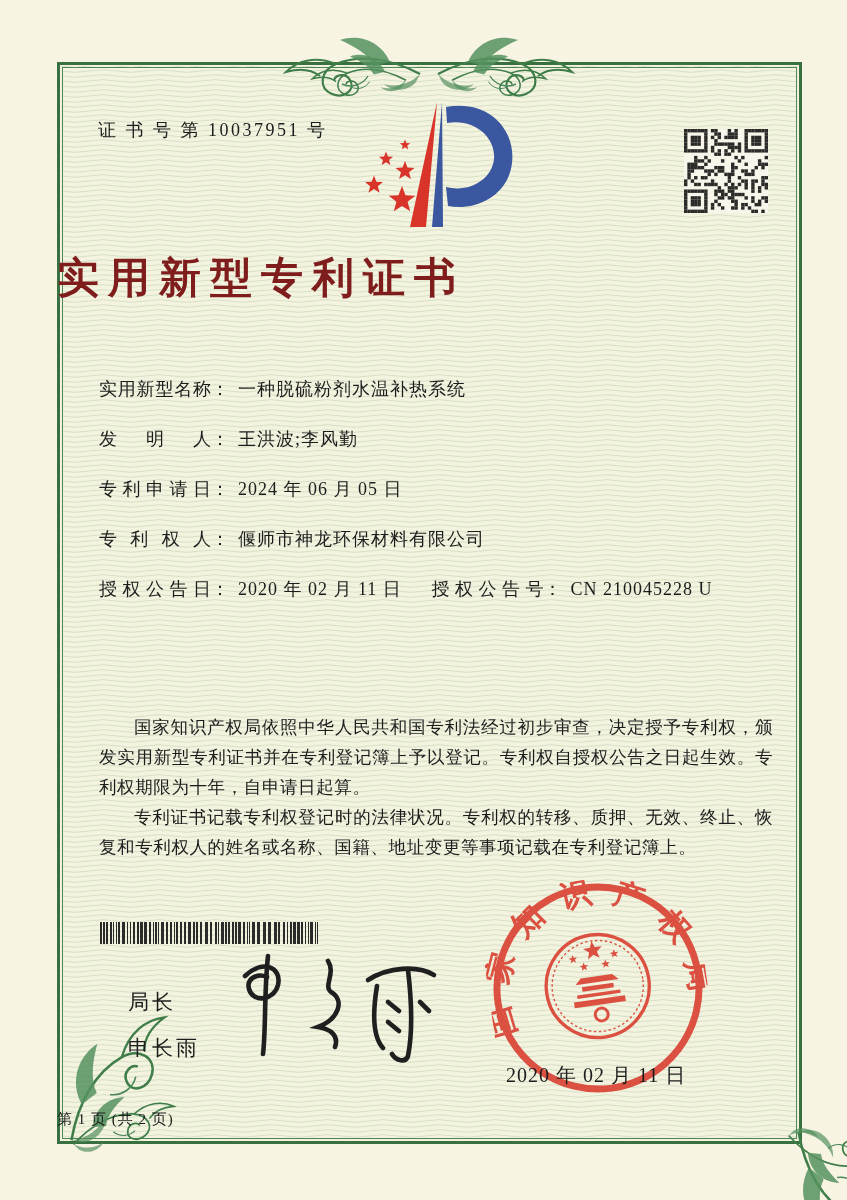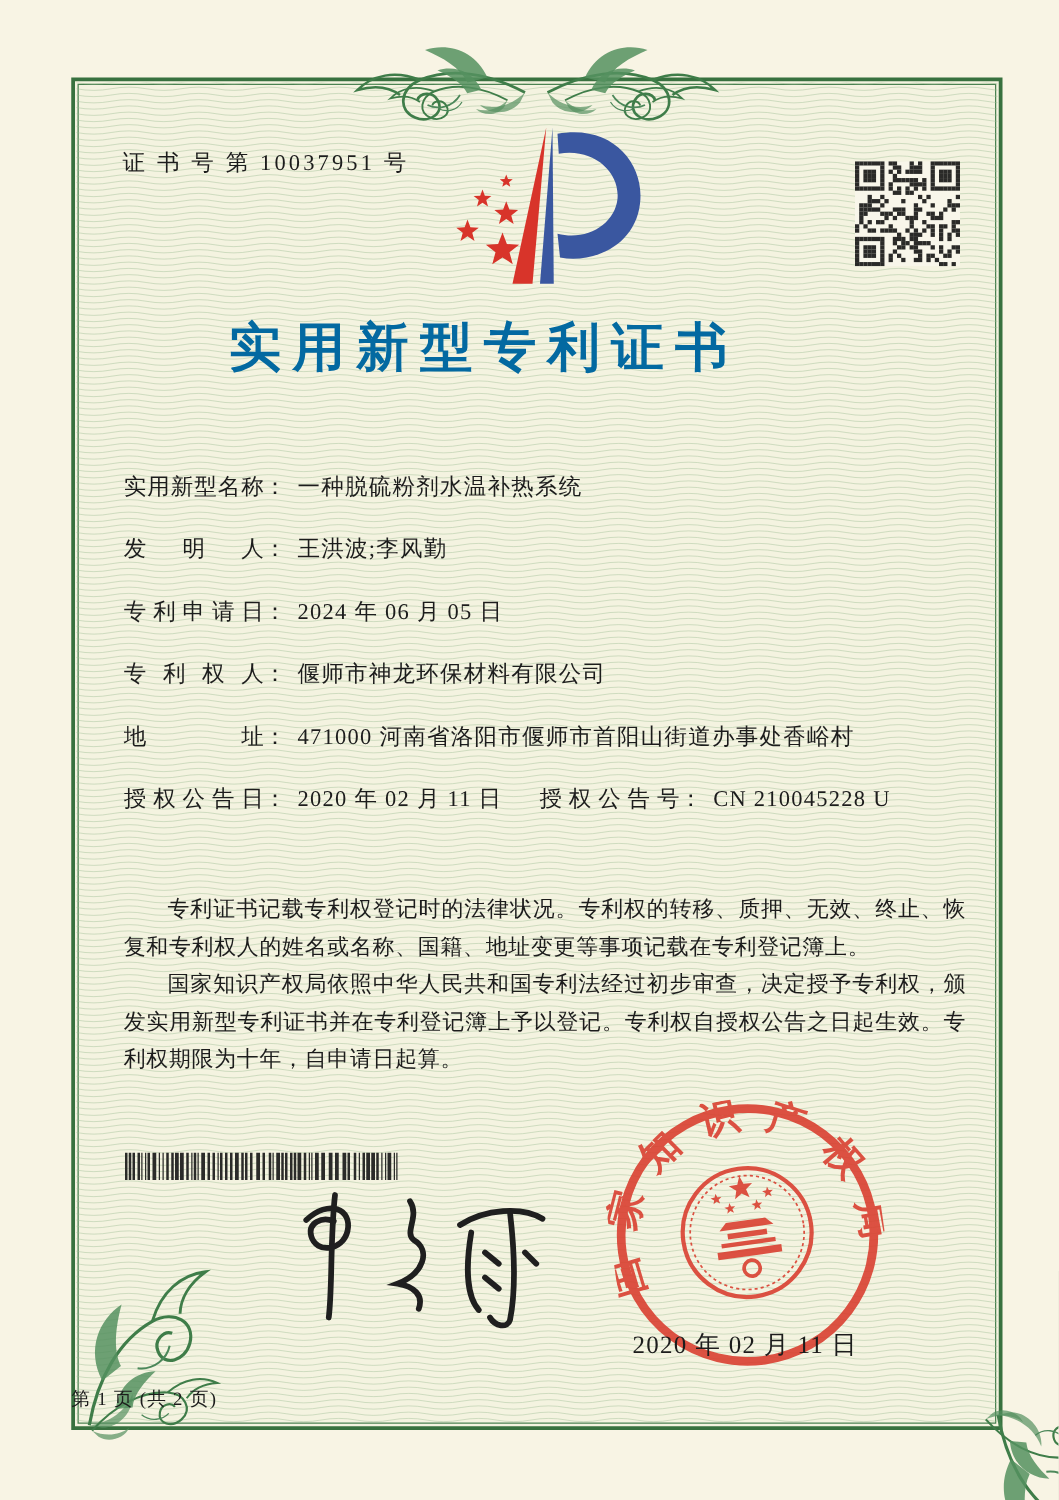--- a/index.html
+++ b/index.html
@@ -7,22 +7,22 @@
         background:#f8f4e4;font-family:"Liberation Serif","DejaVu Serif",serif;color:#1c1c1c;}
   
   .frame{position:absolute;left:57px;top:62px;width:745px;height:1082px;
          border:3px solid #38713f;background:#f4f3e0;box-sizing:border-box;}
   .frame-inner{position:absolute;inset:2px;border:1px solid #4b8352;}
   #deco-svg{position:absolute;left:0;top:0;width:847px;height:1200px;pointer-events:none;}
   .content{position:absolute;left:0;top:0;width:847px;height:1200px;}
   .certno{position:absolute;left:98px;top:118px;font-size:18px;letter-spacing:2.5px;}
   .logo{position:absolute;left:342px;top:96px;width:180px;height:142px;}
   .qr{position:absolute;left:684px;top:129px;width:84px;height:84px;}
-  .title{position:absolute;left:57px;top:250px;width:660px;text-align:center;
-         font-size:42px;font-weight:700;letter-spacing:9px;color:#0369a1;}
+  .title{position:absolute;left:57px;top:250px;width:660px;
+         font-size:42px;font-weight:700;letter-spacing:9px;color:#7f1d1d;}
   .fields{position:absolute;left:99px;top:376px;width:672px;font-size:18px;}
   .frow{line-height:26px;margin-bottom:24px;white-space:nowrap;}
   .flabel{display:inline-block;width:112px;text-align:justify;text-align-last:justify;vertical-align:top;}
   .fvalue{margin-left:9px;letter-spacing:1px;}
   .fitem-first{display:inline-block;width:328px;}
   .paras{position:absolute;left:99px;top:712px;width:674px;font-size:17.5px;line-height:30px;
          letter-spacing:.6px;text-align:justify;}
   .paras p{margin:0;text-indent:2em;}
   .barcode{position:absolute;left:100px;top:922px;width:222px;height:22px;}
   .signer{position:absolute;left:128px;top:979px;font-size:21px;letter-spacing:3px;line-height:46px;}
@@ -380,35 +380,32 @@
       <div class="frow">
         <span class="flabel">发明人</span><span>：</span><span class="fvalue">王洪波;李风勤</span>
       </div>
       <div class="frow">
         <span class="flabel">专利申请日</span><span>：</span><span class="fvalue">2024 年 06 月 05 日</span>
       </div>
       <div class="frow">
         <span class="flabel">专利权人</span><span>：</span><span class="fvalue">偃师市神龙环保材料有限公司</span>
       </div>
       <div class="frow">
-        <span class="flabel">地址</span><span>：</span><span class="fvalue">471000 河南省洛阳市偃师市首阳山街道办事处香峪村</span>
-      </div>
-      <div class="frow">
         <span class="fitem-first">
           <span class="flabel">授权公告日</span><span>：</span><span class="fvalue">2020 年 02 月 11 日</span>
         </span>
         <span>
           <span class="flabel">授权公告号</span><span>：</span><span class="fvalue">CN 210045228 U</span>
         </span>
       </div>
     </div>
 
     <div class="paras">
+      <p>国家知识产权局依照中华人民共和国专利法经过初步审查，决定授予专利权，颁发实用新型专利证书并在专利登记簿上予以登记。专利权自授权公告之日起生效。专利权期限为十年，自申请日起算。</p>
       <p>专利证书记载专利权登记时的法律状况。专利权的转移、质押、无效、终止、恢复和专利权人的姓名或名称、国籍、地址变更等事项记载在专利登记簿上。</p>
-      <p>国家知识产权局依照中华人民共和国专利法经过初步审查，决定授予专利权，颁发实用新型专利证书并在专利登记簿上予以登记。专利权自授权公告之日起生效。专利权期限为十年，自申请日起算。</p>
     </div>
 
     <svg class="barcode" viewBox="0 0 222 22">
       <g id="barcode-g" fill="#2b2b29">
           <rect x="0" y="0" width="2" height="22"></rect>
           <rect x="3" y="0" width="2" height="22"></rect>
           <rect x="6" y="0" width="2" height="22"></rect>
           <rect x="10" y="0" width="2" height="22"></rect>
           <rect x="13" y="0" width="1" height="22"></rect>
           <rect x="16" y="0" width="1" height="22"></rect>
@@ -461,20 +458,24 @@
           <rect x="197" y="0" width="3" height="22"></rect>
           <rect x="201" y="0" width="2" height="22"></rect>
           <rect x="205" y="0" width="1" height="22"></rect>
           <rect x="208" y="0" width="1" height="22"></rect>
           <rect x="210" y="0" width="3" height="22"></rect>
           <rect x="215" y="0" width="1" height="22"></rect>
           <rect x="217" y="0" width="1" height="22"></rect>
         </g>
     </svg>
 
+    <div class="signer">
+      <div>局长</div>
+      <div>申长雨</div>
+    </div>
 
     <svg class="signature" viewBox="0 0 228 120">
       <g fill="none" stroke="#1f1f1f" stroke-width="4.6" stroke-linecap="round">
         <path d="M40,12 C36,48 38,86 35,110"></path>
         <path d="M17,32 C35,15 54,23 50,41 C46,57 25,59 21,45 C18,34 30,29 39,33"></path>
         <path d="M100,17 C108,29 95,42 103,48 C117,56 111,75 90,83 C103,85 111,92 107,103"></path>
         <path d="M140,36 C160,23 190,21 206,31"></path>
         <path d="M149,42 C144,72 146,94 155,104"></path>
         <path d="M180,26 C184,60 184,92 180,112 C178,119 168,117 164,110"></path>
         <path d="M160,58 l11,9"></path>

